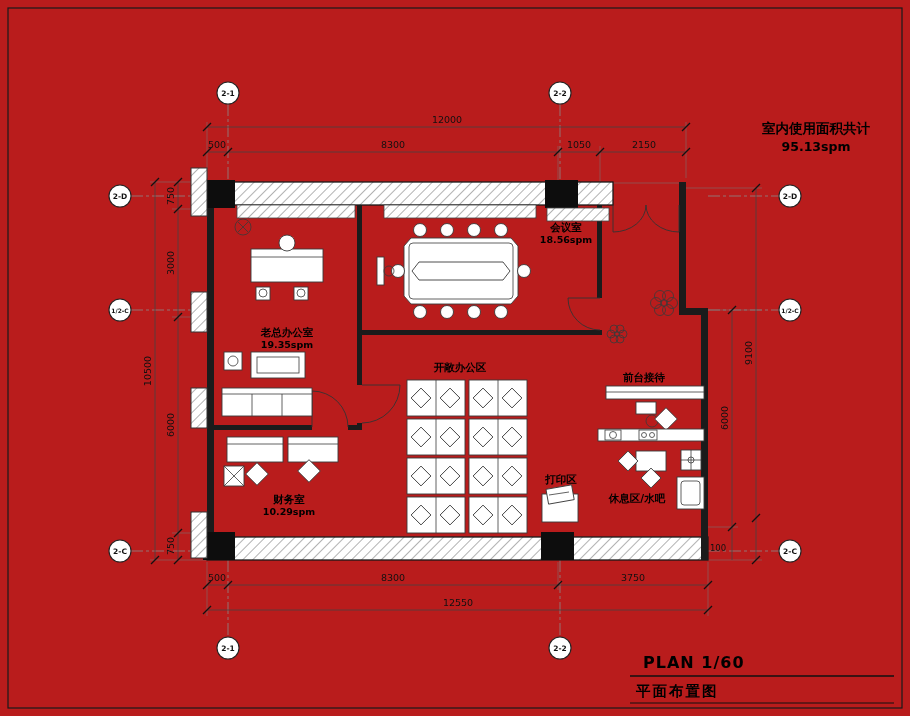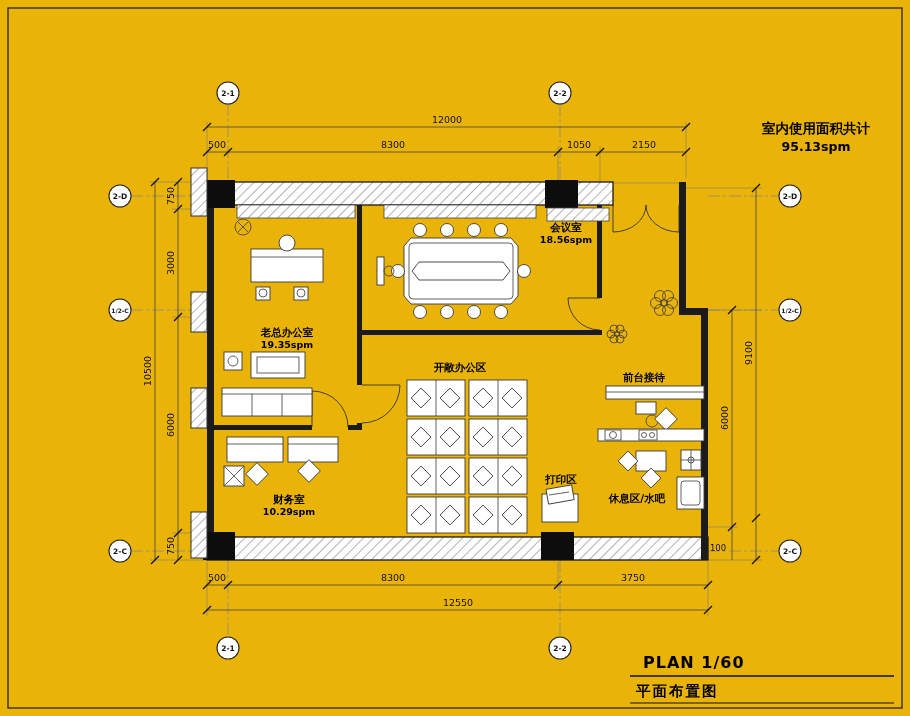--- a/index.html
+++ b/index.html
@@ -1,16 +1,16 @@
 <!DOCTYPE html>
 <html><head>
 <meta charset="utf-8">
 <style>
   html,body { margin:0; padding:0; background:#ffffff; }
-  .sheet { position:relative; width:910px; height:716px; background:#eab308; font-family:"DejaVu Sans", sans-serif; }
+  .sheet { position:relative; width:910px; height:716px; background:#b91c1c; font-family:"DejaVu Sans", sans-serif; }
   svg text { font-family:"DejaVu Sans", sans-serif; }
   .w   { fill:#1b1b1b; }
   .col { fill:#0d0d0d; }
   .f   { fill:#ffffff; stroke:#3a3a3a; stroke-width:0.9; }
   .fl  { stroke:#3a3a3a; stroke-width:0.8; fill:none; }
   .dim { stroke:#444; stroke-width:0.8; fill:none; }
   .ext { stroke:#777; stroke-width:0.55; fill:none; }
   .tick{ stroke:#111; stroke-width:1.2; }
   .axis{ stroke:#8a8a8a; stroke-width:0.8; fill:none; stroke-dasharray:12 3 3 3; }
   .gm  { fill:#fff; stroke:#222; stroke-width:1.1; }

